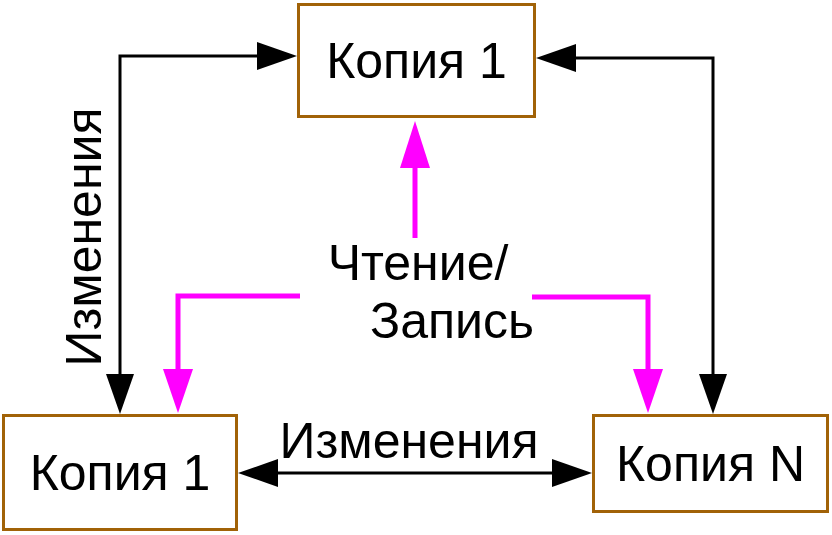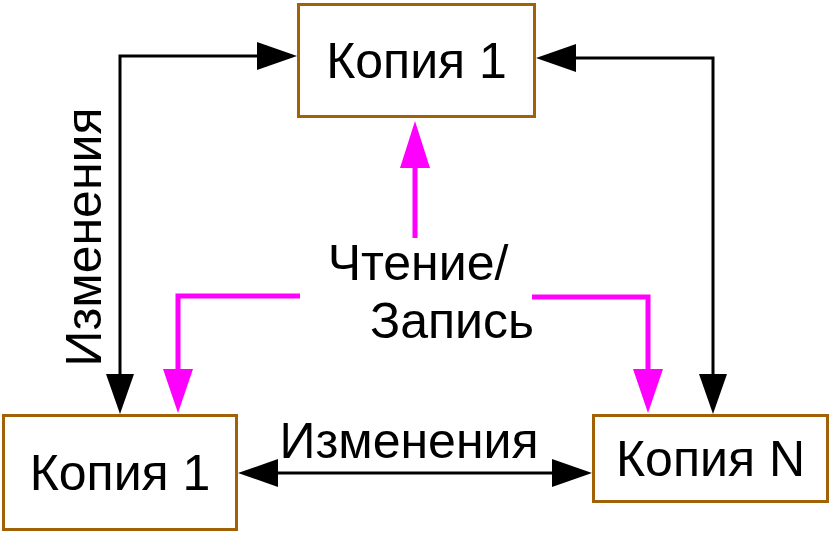--- a/index.html
+++ b/index.html
@@ -38,21 +38,21 @@
     align-items: center;
     justify-content: center;
     font-size: 50px;
     color: #000000;
     white-space: nowrap;
     box-sizing: border-box;
     z-index: 1;
   }
   .node-copy1 { left: 297px; top: 3px;   width: 239px; height: 115px; }
   .node-copy2 { left: 2px;   top: 414px; width: 236px; height: 117px; }
-  .node-copyN { left: 592px; top: 414px; width: 237px; height: 89px; }
+  .node-copyN { left: 592px; top: 414px; width: 237px; height: 99px; }
   .lbl {
     position: absolute;
     font-size: 50px;
     color: #000000;
     white-space: nowrap;
     z-index: 2;
   }
   .lbl-changes-left {
     left: 84px; top: 237px;
     transform: translate(-50%, -50%) rotate(-90deg);

